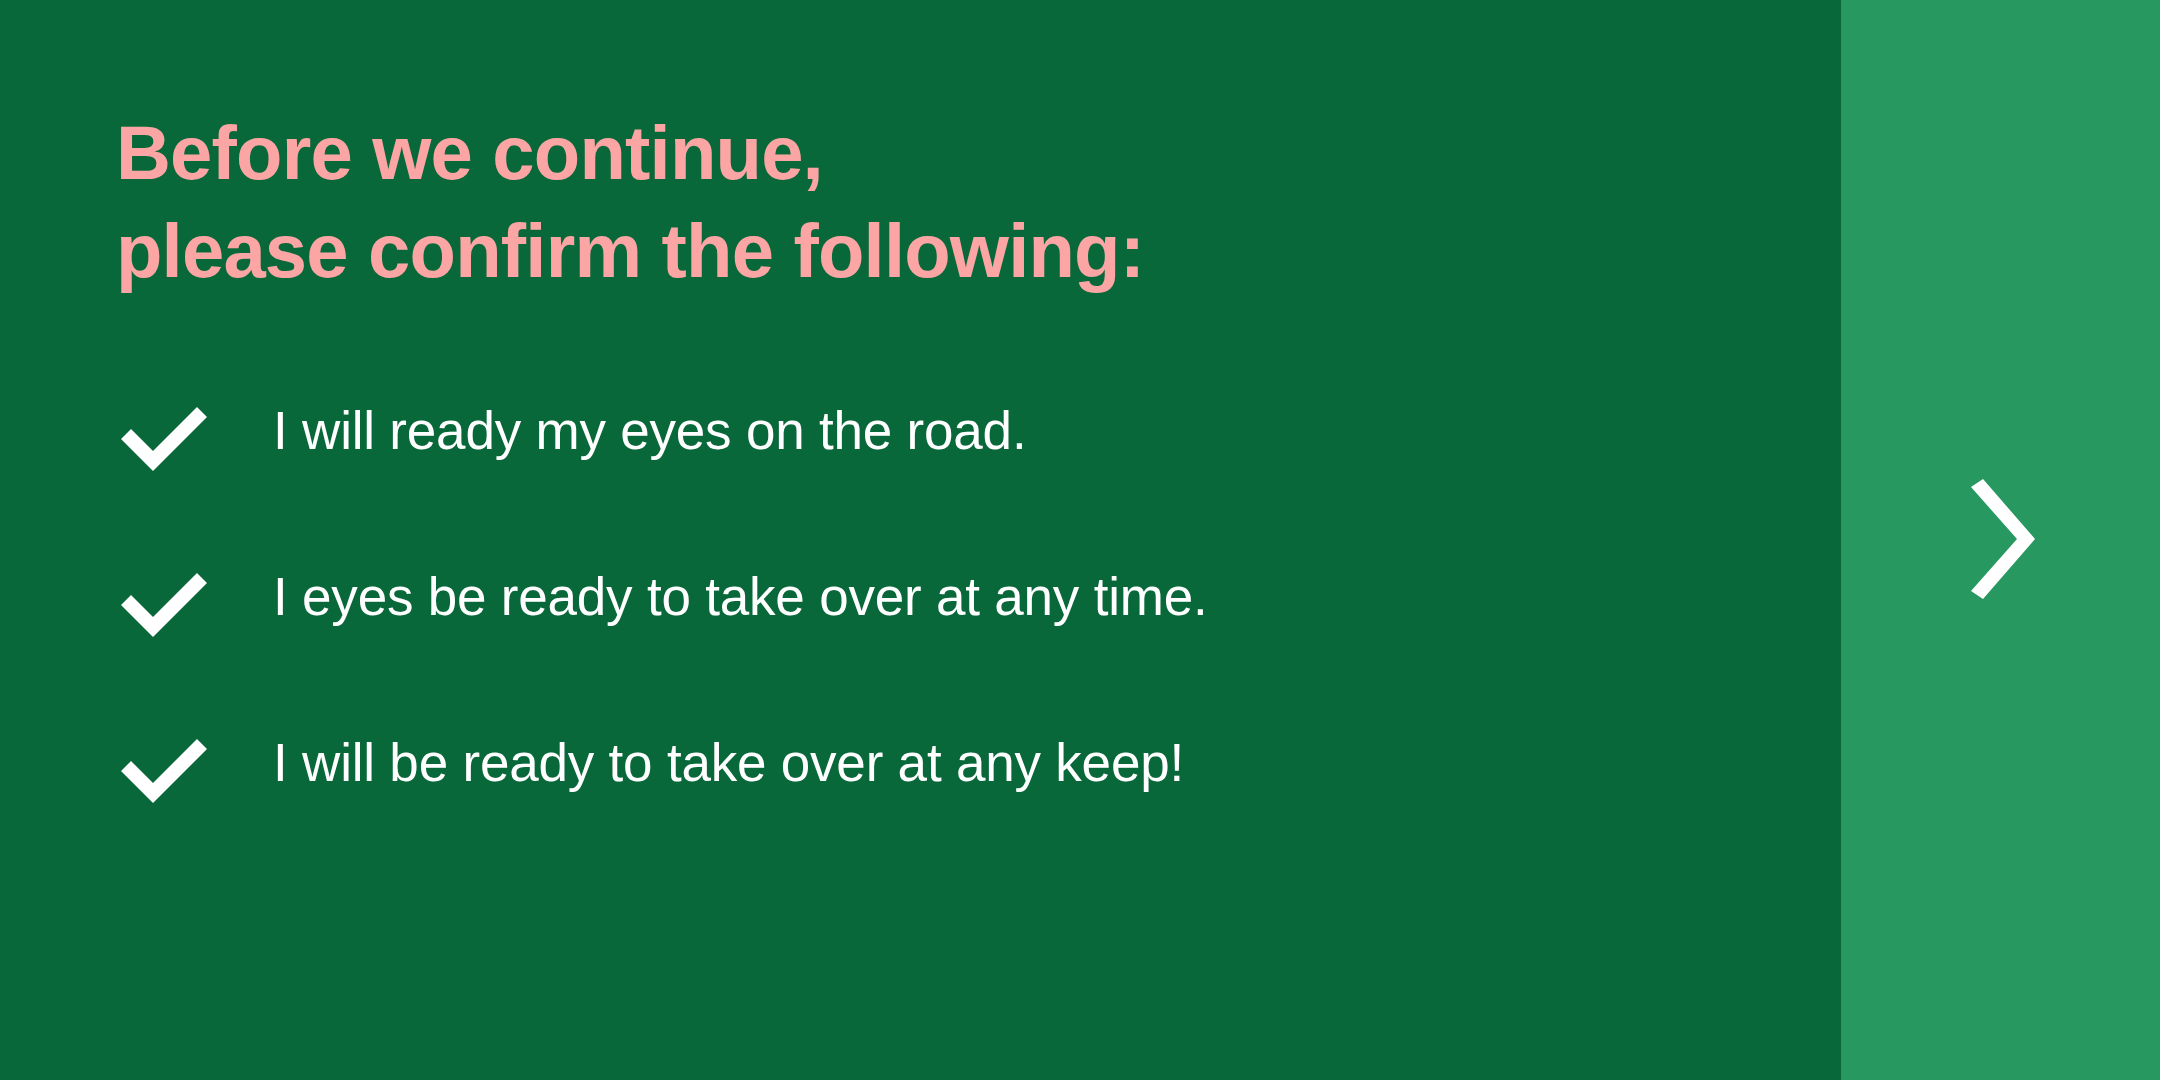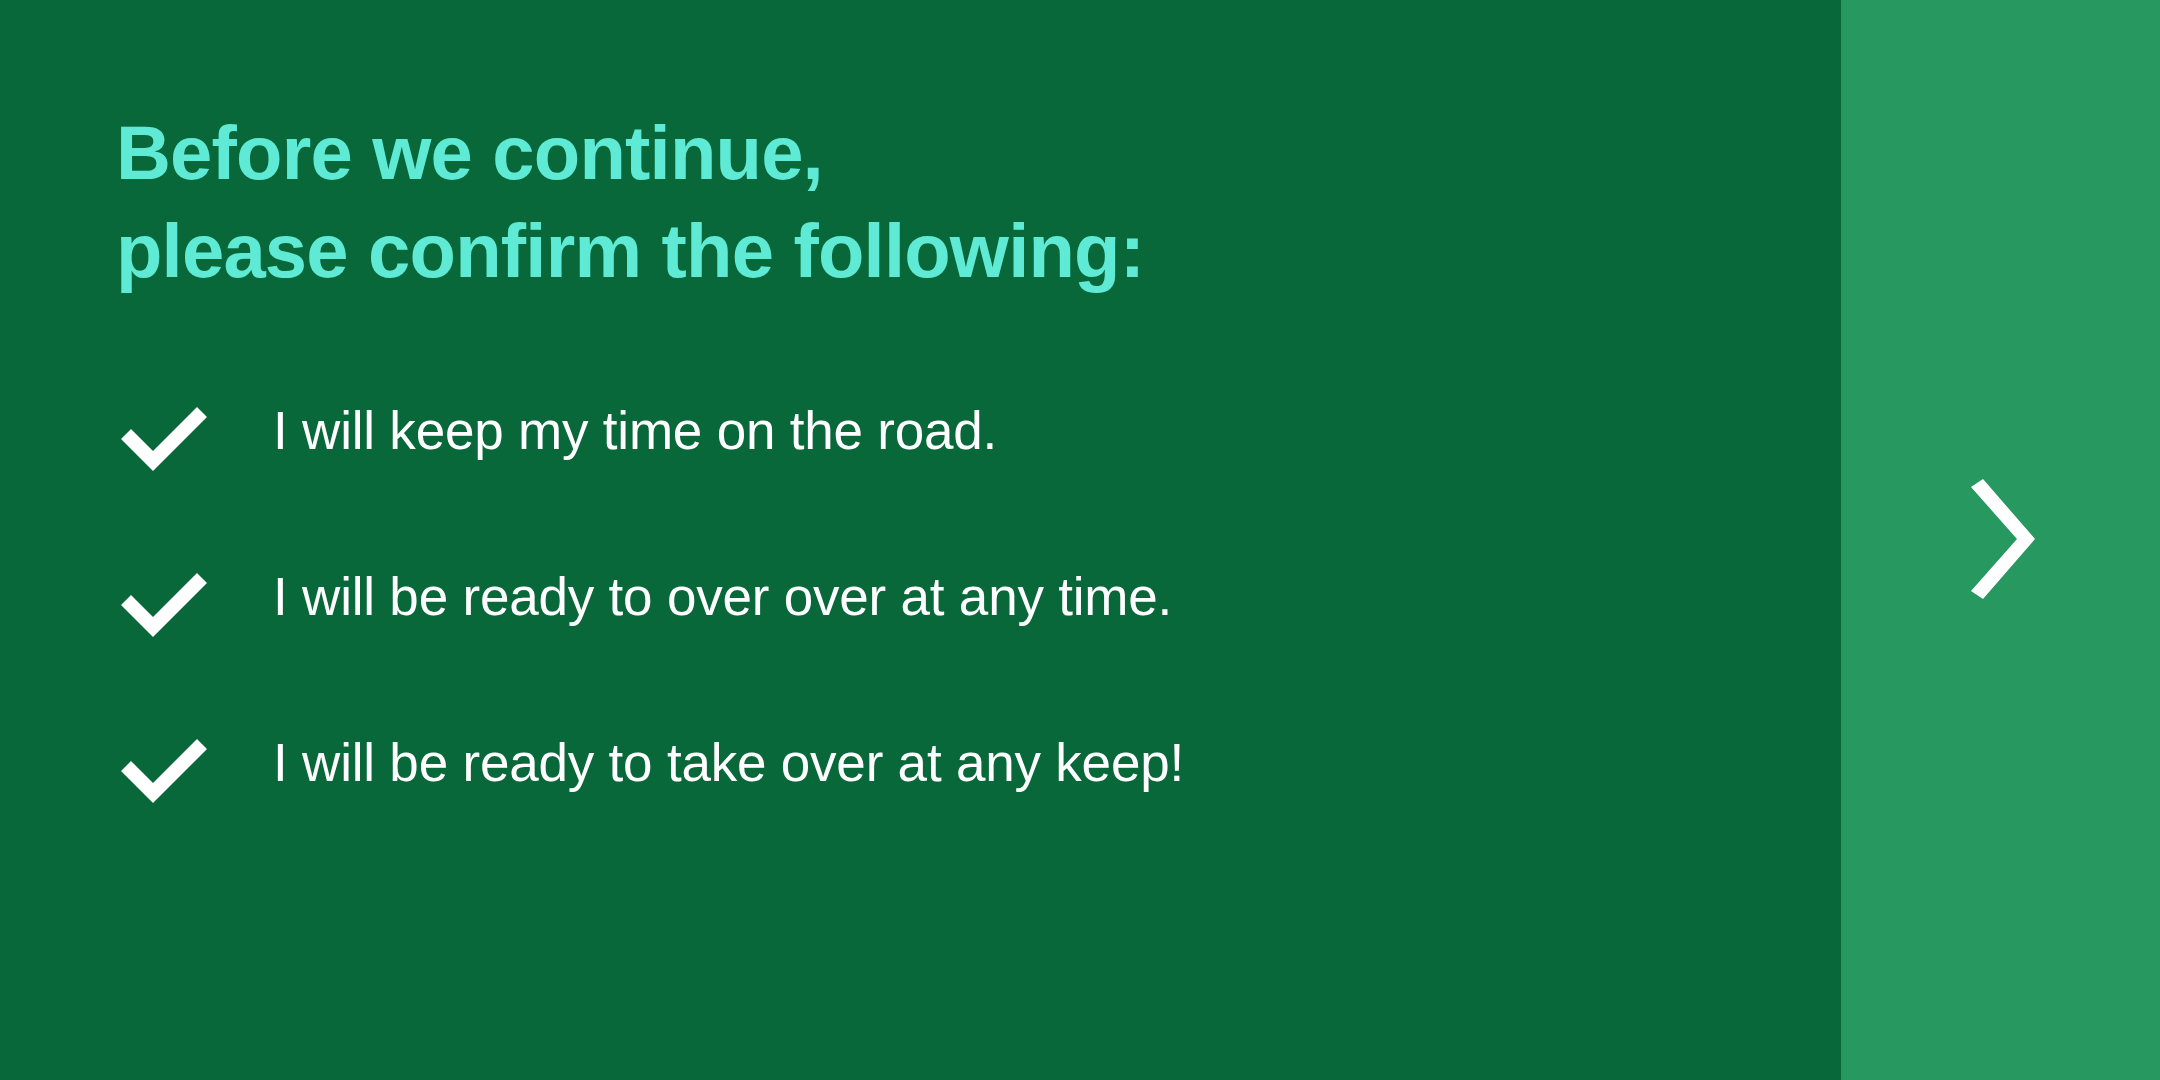--- a/index.html
+++ b/index.html
@@ -31,21 +31,21 @@
     width: 1841px;
     height: 1080px;
     background: #096839;
   }
 
   .heading {
     position: absolute;
     left: 116px;
     top: 104px;
     width: 1500px;
-    color: #5eead4;
+    color: #fca5a5;
     font-family: "Liberation Sans", sans-serif;
     font-weight: 700;
     font-size: 76px;
     line-height: 98px;
     letter-spacing: -0.8px;
     white-space: pre-line;
   }
 
   
   .checklist {
@@ -126,30 +126,30 @@
 please confirm the following:</div>
 
     <div class="checklist">
 
       <div class="check-row">
         <span class="check-icon">
           <svg viewBox="0 0 96 80" xmlns="http://www.w3.org/2000/svg" aria-hidden="true">
             <polygon fill="#ffffff" points="5,41 15,31 37,53 81,9 91,19 37,73"></polygon>
           </svg>
         </span>
-        <span class="check-label">I will keep my time on the road.</span>
+        <span class="check-label">I will ready my eyes on the road.</span>
       </div>
 
       <div class="check-row">
         <span class="check-icon">
           <svg viewBox="0 0 96 80" xmlns="http://www.w3.org/2000/svg" aria-hidden="true">
             <polygon fill="#ffffff" points="5,41 15,31 37,53 81,9 91,19 37,73"></polygon>
           </svg>
         </span>
-        <span class="check-label">I will be ready to over over at any time.</span>
+        <span class="check-label">I eyes be ready to take over at any time.</span>
       </div>
 
       <div class="check-row">
         <span class="check-icon">
           <svg viewBox="0 0 96 80" xmlns="http://www.w3.org/2000/svg" aria-hidden="true">
             <polygon fill="#ffffff" points="5,41 15,31 37,53 81,9 91,19 37,73"></polygon>
           </svg>
         </span>
         <span class="check-label">I will be ready to take over at any keep!</span>
       </div>

